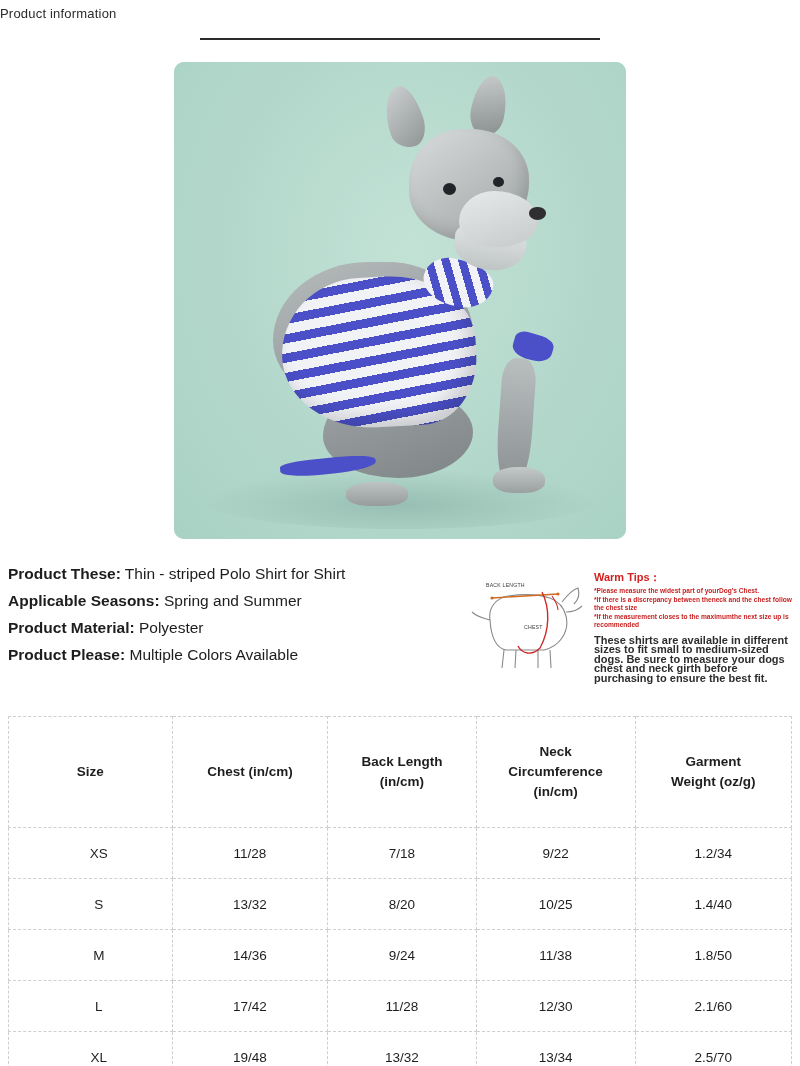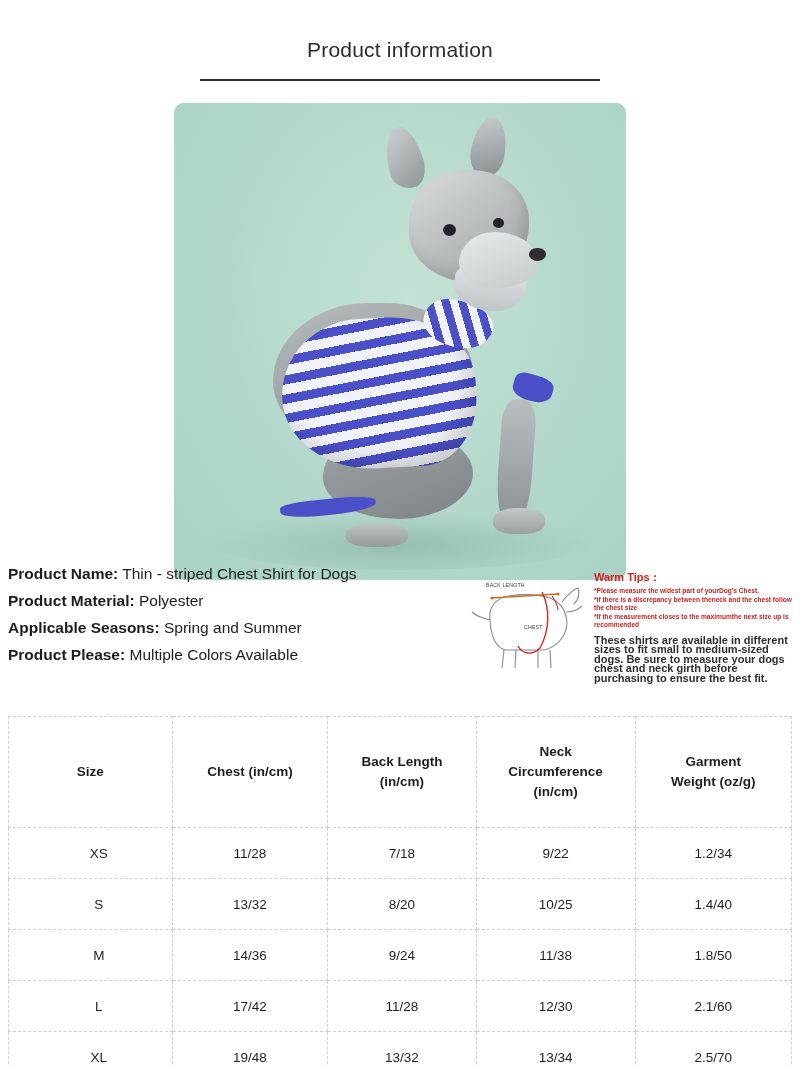--- a/index.html
+++ b/index.html
@@ -11,26 +11,24 @@
     width: 800px;
     height: 1066px;
     position: relative;
     font-family: "Liberation Sans", sans-serif;
     color: #1a1a1a;
     overflow: hidden;
   }
 
   
   .page-title {
-    text-align: center;
-    font-size: 21px;
+    font-size: 13px;
     color: #2b2b2b;
     padding-top: 6px;
     letter-spacing: 0.2px;
-    margin-top: 32px;
   }
   .title-rule {
     width: 400px;
     height: 2px;
     background: #2b2b2b;
     margin: 17px auto 0 auto;
   }
 
   
   .hero {
@@ -309,30 +307,30 @@
     <div class="blob dog-beard"></div>
     <div class="blob dog-muzzle"></div>
     <div class="blob dog-eye-l"></div>
     <div class="blob dog-eye-r"></div>
     <div class="blob dog-nose"></div>
   </div>
 </div>
 
 <div class="specs">
   <div class="spec-row">
-    <span class="spec-label">Product Name:</span>
-    <span class="spec-value">Thin - striped Chest Shirt for Dogs</span>
+    <span class="spec-label">Product These:</span>
+    <span class="spec-value">Thin - striped Polo Shirt for Shirt</span>
+  </div>
+  <div class="spec-row">
+    <span class="spec-label">Applicable Seasons:</span>
+    <span class="spec-value">Spring and Summer</span>
   </div>
   <div class="spec-row">
     <span class="spec-label">Product Material:</span>
     <span class="spec-value">Polyester</span>
-  </div>
-  <div class="spec-row">
-    <span class="spec-label">Applicable Seasons:</span>
-    <span class="spec-value">Spring and Summer</span>
   </div>
   <div class="spec-row">
     <span class="spec-label">Product Please:</span>
     <span class="spec-value">Multiple Colors Available</span>
   </div>
 </div>
 
 <div class="tips">
   <div class="tips-diagram">
     <svg viewBox="0 0 130 110" width="130" height="110">

